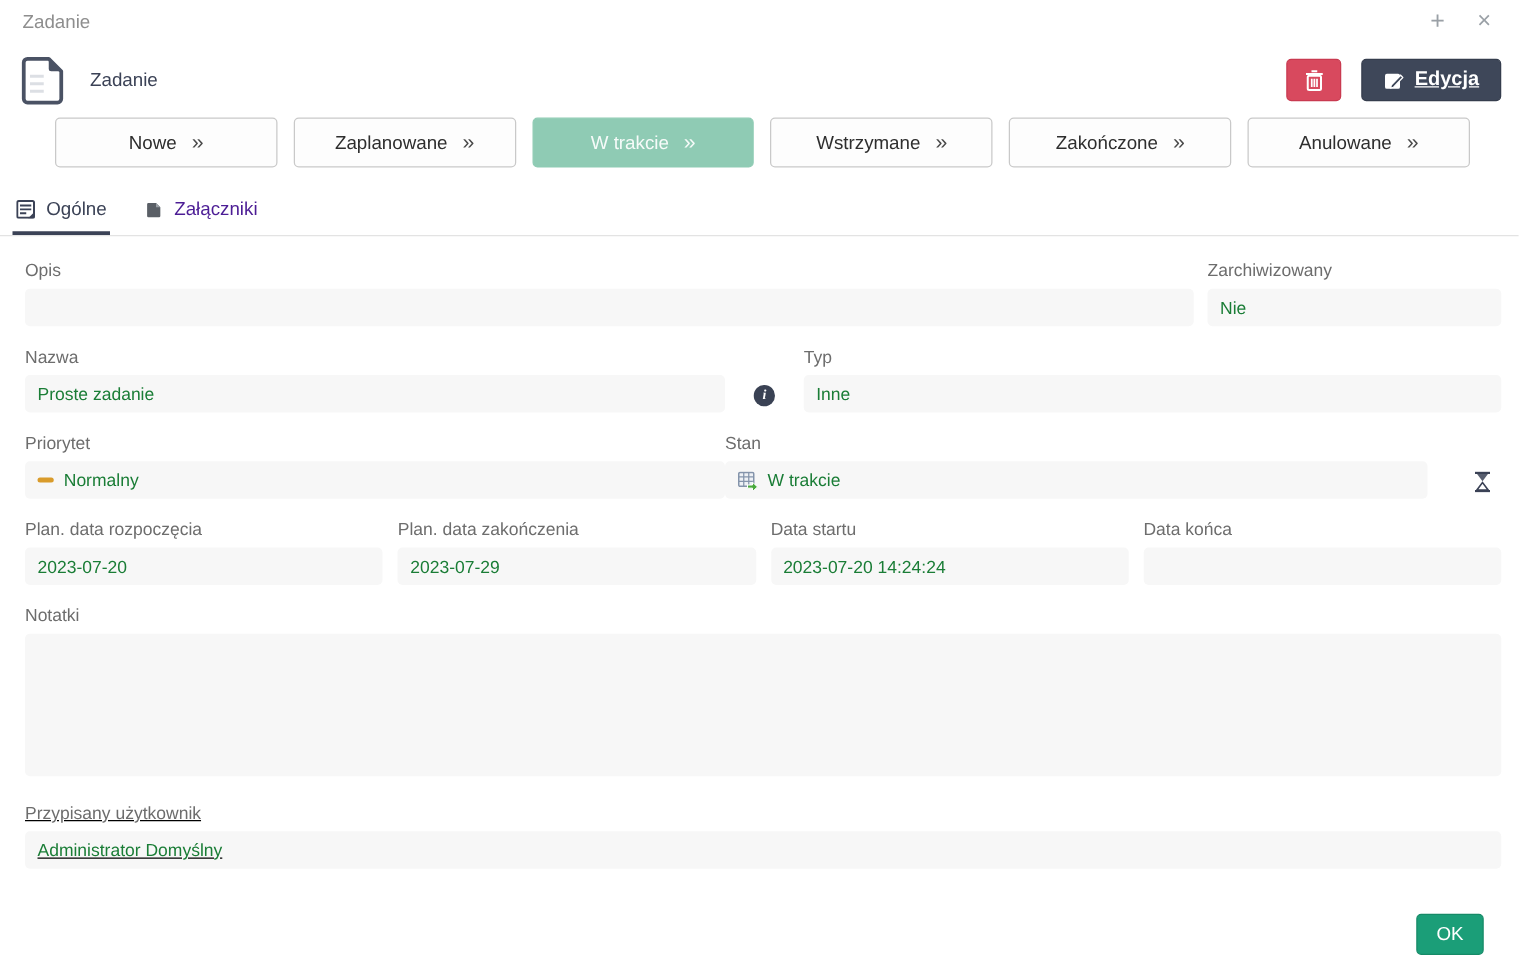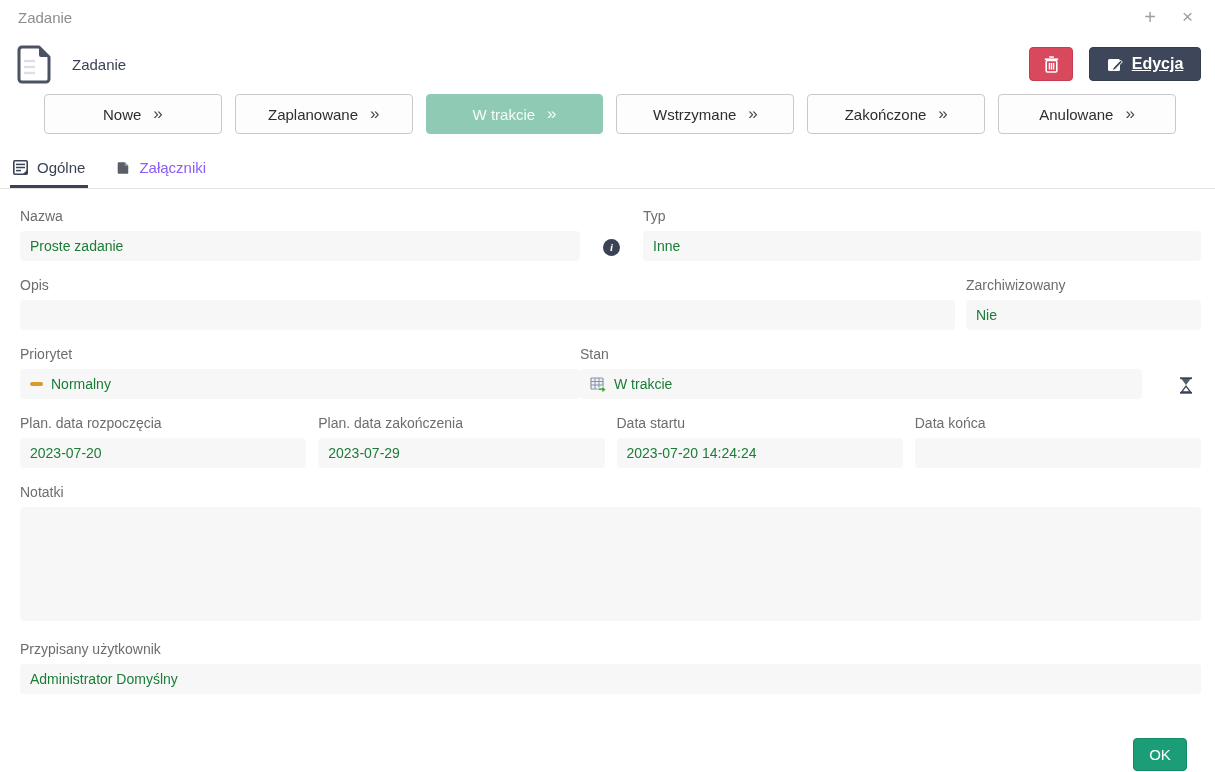--- a/index.html
+++ b/index.html
@@ -22,21 +22,21 @@
 
   
   .workflow { display:flex; gap:13px; padding:4px 39px 0 44px; }
   .wf-btn { flex:1; height:40px; background:#fdfdfd; border:1px solid #c9c9c9; border-radius:4px; display:flex; align-items:center; justify-content:center; gap:12px; font-size:15px; color:#2e2e2e; cursor:pointer; }
   .wf-btn .arrow { font-size:17px; color:#4a4a4a; }
   .wf-btn.active { background:#8fcbb4; border-color:#8fcbb4; color:#f6fbf9; }
   .wf-btn.active .arrow { color:#f6fbf9; }
 
   
   .tabs { display:flex; align-items:flex-end; margin-top:19px; border-bottom:1px solid #e3e3e3; padding-left:10px; }
-  .tab { display:flex; align-items:center; gap:9px; padding:6px 3px 9px 3px; margin-right:26px; font-size:15px; color:#8b5cf6; cursor:pointer; border-bottom:3px solid transparent; }
+  .tab { display:flex; align-items:center; gap:9px; padding:6px 3px 9px 3px; margin-right:26px; font-size:15px; color:#4c1d95; cursor:pointer; border-bottom:3px solid transparent; }
   .tab.active { color:#3b4256; border-bottom-color:#3b4256; }
   .tab .t-icon { width:15px; height:15px; display:inline-block; }
 
   
   .form { padding:19px 14px 0 20px; }
   .f-label { font-size:14px; color:#6d6d6d; margin-bottom:7px; display:block; }
   .f-field { height:30px; background:#f7f7f7; border-radius:4px; display:flex; align-items:center; padding:0 10px; font-size:14px; color:#1a7d36; gap:8px; }
   .f-field.empty { color:#1a7d36; }
   .row { margin-bottom:16px; }
   .row-grid-1 { display:grid; grid-template-columns:560px 63px 1fr; }
@@ -133,49 +133,49 @@
     <svg class="t-icon" viewBox="0 0 15 15" style="width:13px;height:15px;">
       <path d="M2 1.5 h7 l4 4 v8 a1.2 1.2 0 0 1 -1.2 1.2 H2 a1.2 1.2 0 0 1 -1.2 -1.2 V2.7 A1.2 1.2 0 0 1 2 1.5 z" fill="#5a5f66"></path>
       <path d="M9 1.5 l4 4 h-4 z" fill="#9aa0a6"></path>
     </svg>
     <span>Załączniki</span>
   </div>
 </div>
 
 <div class="form">
 
-  <div class="row row-grid-1">
-    <div>
-      <span class="f-label">Nazwa</span>
-      <div class="f-field">
-        <span>Proste zadanie</span>
-      </div>
-    </div>
-    <div class="icon-cell">
-      <span class="info-badge">i</span>
-    </div>
-    <div>
-      <span class="f-label">Typ</span>
-      <div class="f-field">
-        <span>Inne</span>
-      </div>
-    </div>
-  </div>
-
   <div class="row row-grid-2">
     <div>
       <span class="f-label">Opis</span>
       <div class="f-field empty">
         <span></span>
       </div>
     </div>
     <div>
       <span class="f-label">Zarchiwizowany</span>
       <div class="f-field">
         <span>Nie</span>
+      </div>
+    </div>
+  </div>
+
+  <div class="row row-grid-1">
+    <div>
+      <span class="f-label">Nazwa</span>
+      <div class="f-field">
+        <span>Proste zadanie</span>
+      </div>
+    </div>
+    <div class="icon-cell">
+      <span class="info-badge">i</span>
+    </div>
+    <div>
+      <span class="f-label">Typ</span>
+      <div class="f-field">
+        <span>Inne</span>
       </div>
     </div>
   </div>
 
   <div class="row row-grid-3">
     <div>
       <span class="f-label">Priorytet</span>
       <div class="f-field">
         <span class="prio-dash"></span>
         <span>Normalny</span>
@@ -230,21 +230,21 @@
         <span></span>
       </div>
     </div>
   </div>
 
   <div class="row">
     <span class="f-label">Notatki</span>
     <textarea class="notes-area" value="" style=""></textarea>
   </div>
 
-  <div class="row" style="margin-bottom:8px;">
+  <div class="row" style="margin-bottom:0;text-decoration:underline;">
     <span class="f-label">Przypisany użytkownik</span>
     <div class="f-field">
       <span>Administrator Domyślny</span>
     </div>
   </div>
 
   <div class="footer">
     <div class="btn-ok">
       <span>OK</span>
     </div>

